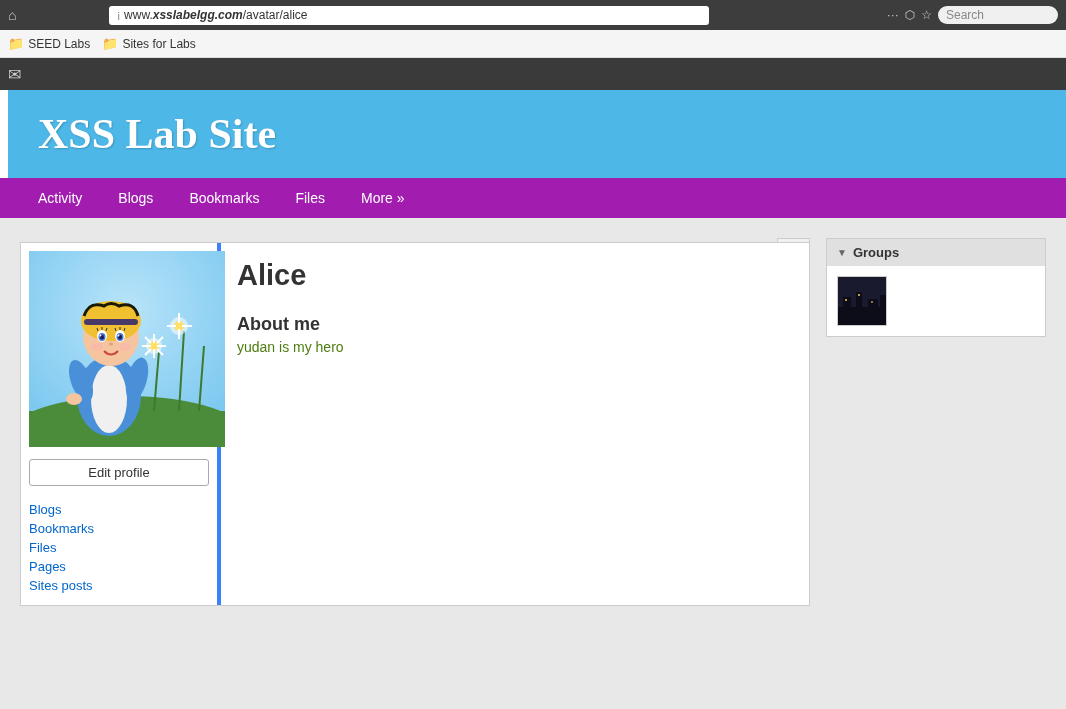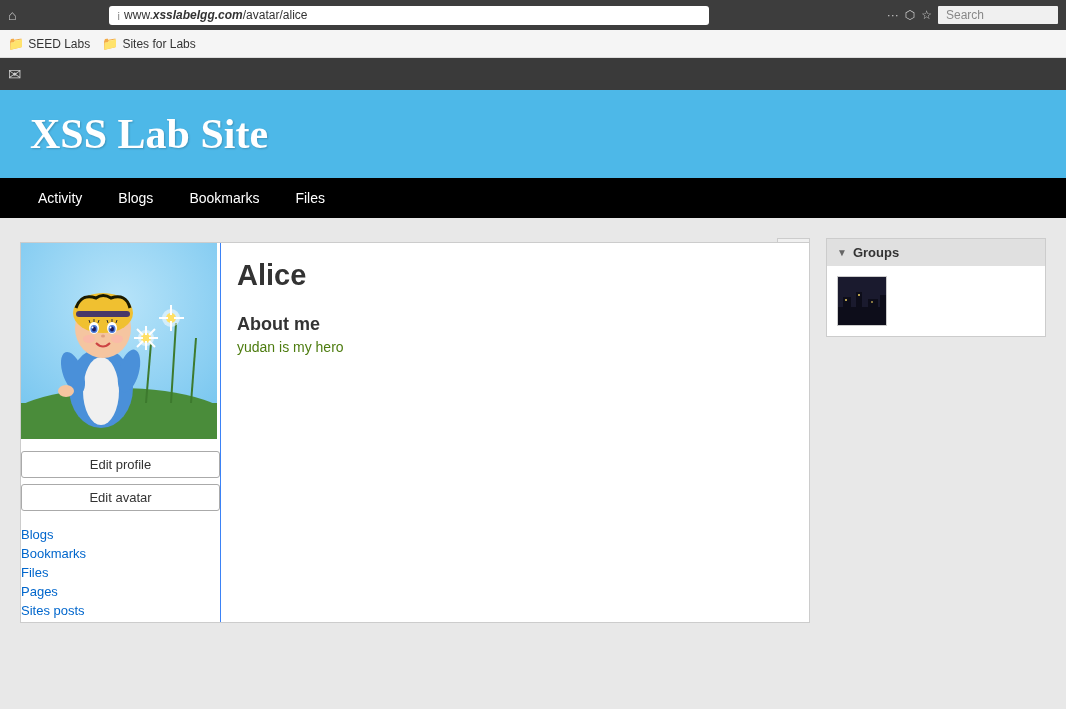--- a/index.html
+++ b/index.html
@@ -26,21 +26,21 @@
       gap: 4px;
       max-width: 600px;
       margin: 0 auto;
     }
     .address-bar .info-icon { color: #888; font-size: 11px; }
     .address-bar .url-text { font-size: 12px; color: #333; }
     .address-bar .url-text .domain { font-weight: bold; font-style: italic; }
     .browser-actions { display: flex; align-items: center; gap: 6px; color: #ccc; font-size: 12px; margin-left: auto; }
     .search-bar-wrap {
       background: #f0f0f0;
-      border-radius: 1px;
+      border-radius: 9px;
       padding: 2px 8px;
       font-size: 12px;
       color: #888;
       min-width: 120px;
     }
 
     
     .bookmarks-bar {
       background: #f5f5f5;
       border-bottom: 1px solid #ddd;
@@ -70,32 +70,33 @@
     }
     .mail-icon { color: #ccc; font-size: 16px; }
 
     
     .site-header {
       background: #4db8e8;
       padding: 20px 30px;
       min-height: 80px;
       display: flex;
       align-items: center;
+      margin-left: 8px;
     }
     .site-title {
       font-family: Georgia, 'Times New Roman', serif;
       font-size: 42px;
       font-weight: bold;
       color: white;
       text-shadow: 1px 1px 2px rgba(0,0,0,0.2);
     }
 
     
     .nav-bar {
-      background: #000000;
+      background: #a21caf;
       display: flex;
       align-items: center;
       padding: 0 20px;
       height: 40px;
     }
     .nav-bar a {
       color: white;
       text-decoration: none;
       padding: 0 18px;
       line-height: 40px;
@@ -131,22 +132,22 @@
       display: flex;
       gap: 0;
       width: 100%;
       max-width: 820px;
       position: relative;
     }
 
     .profile-left {
       width: 200px;
       min-width: 200px;
-      padding: 0;
-      border-right: 1px solid #3b82f6;
+      padding: 8px;
+      border-right: 4px solid #3b82f6;
     }
 
     .profile-avatar {
       width: 196px;
       height: 196px;
       overflow: hidden;
       margin-bottom: 12px;
     }
 
     .profile-buttons { margin-bottom: 16px; }
@@ -268,20 +269,21 @@
 
 <div class="site-header">
   <h1 class="site-title">XSS Lab Site</h1>
 </div>
 
 <nav class="nav-bar">
   <a href="#">Activity</a>
   <a href="#">Blogs</a>
   <a href="#">Bookmarks</a>
   <a href="#">Files</a>
+  <a href="#">More »</a>
 </nav>
 
 <div class="main-content">
   <div style="flex:1; position:relative;">
     <div style="text-align:right; margin-bottom:4px;">
       <button class="ad-button">Ad</button>
     </div>
 
     <div class="profile-container">
 
@@ -360,21 +362,20 @@
             <ellipse cx="108" cy="128" rx="10" ry="22" fill="#4a90d9" transform="rotate(15 108 128)"></ellipse>
 
             <ellipse cx="45" cy="148" rx="8" ry="6" fill="#f5c5a0"></ellipse>
 
             <path d="M55 65 Q60 50 75 55 Q82 50 90 55 Q105 50 109 65" stroke="#1a1a00" stroke-width="3" fill="none"></path>
           </svg>
         </div>
 
         <div class="profile-buttons">
           <button class="profile-btn">Edit profile</button>
-          <button class="profile-btn">Edit avatar</button>
         </div>
 
         <div class="profile-links">
           <a href="#">Blogs</a>
           <a href="#">Bookmarks</a>
           <a href="#">Files</a>
           <a href="#">Pages</a>
           <a href="#">Sites posts</a>
         </div>
       </div>

